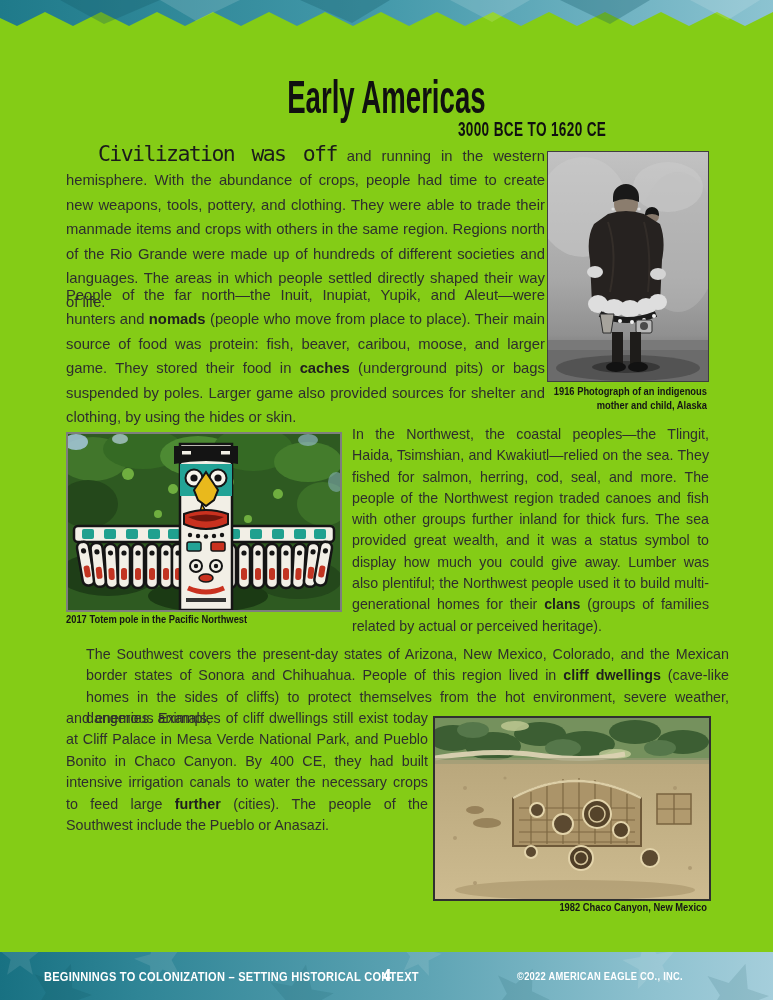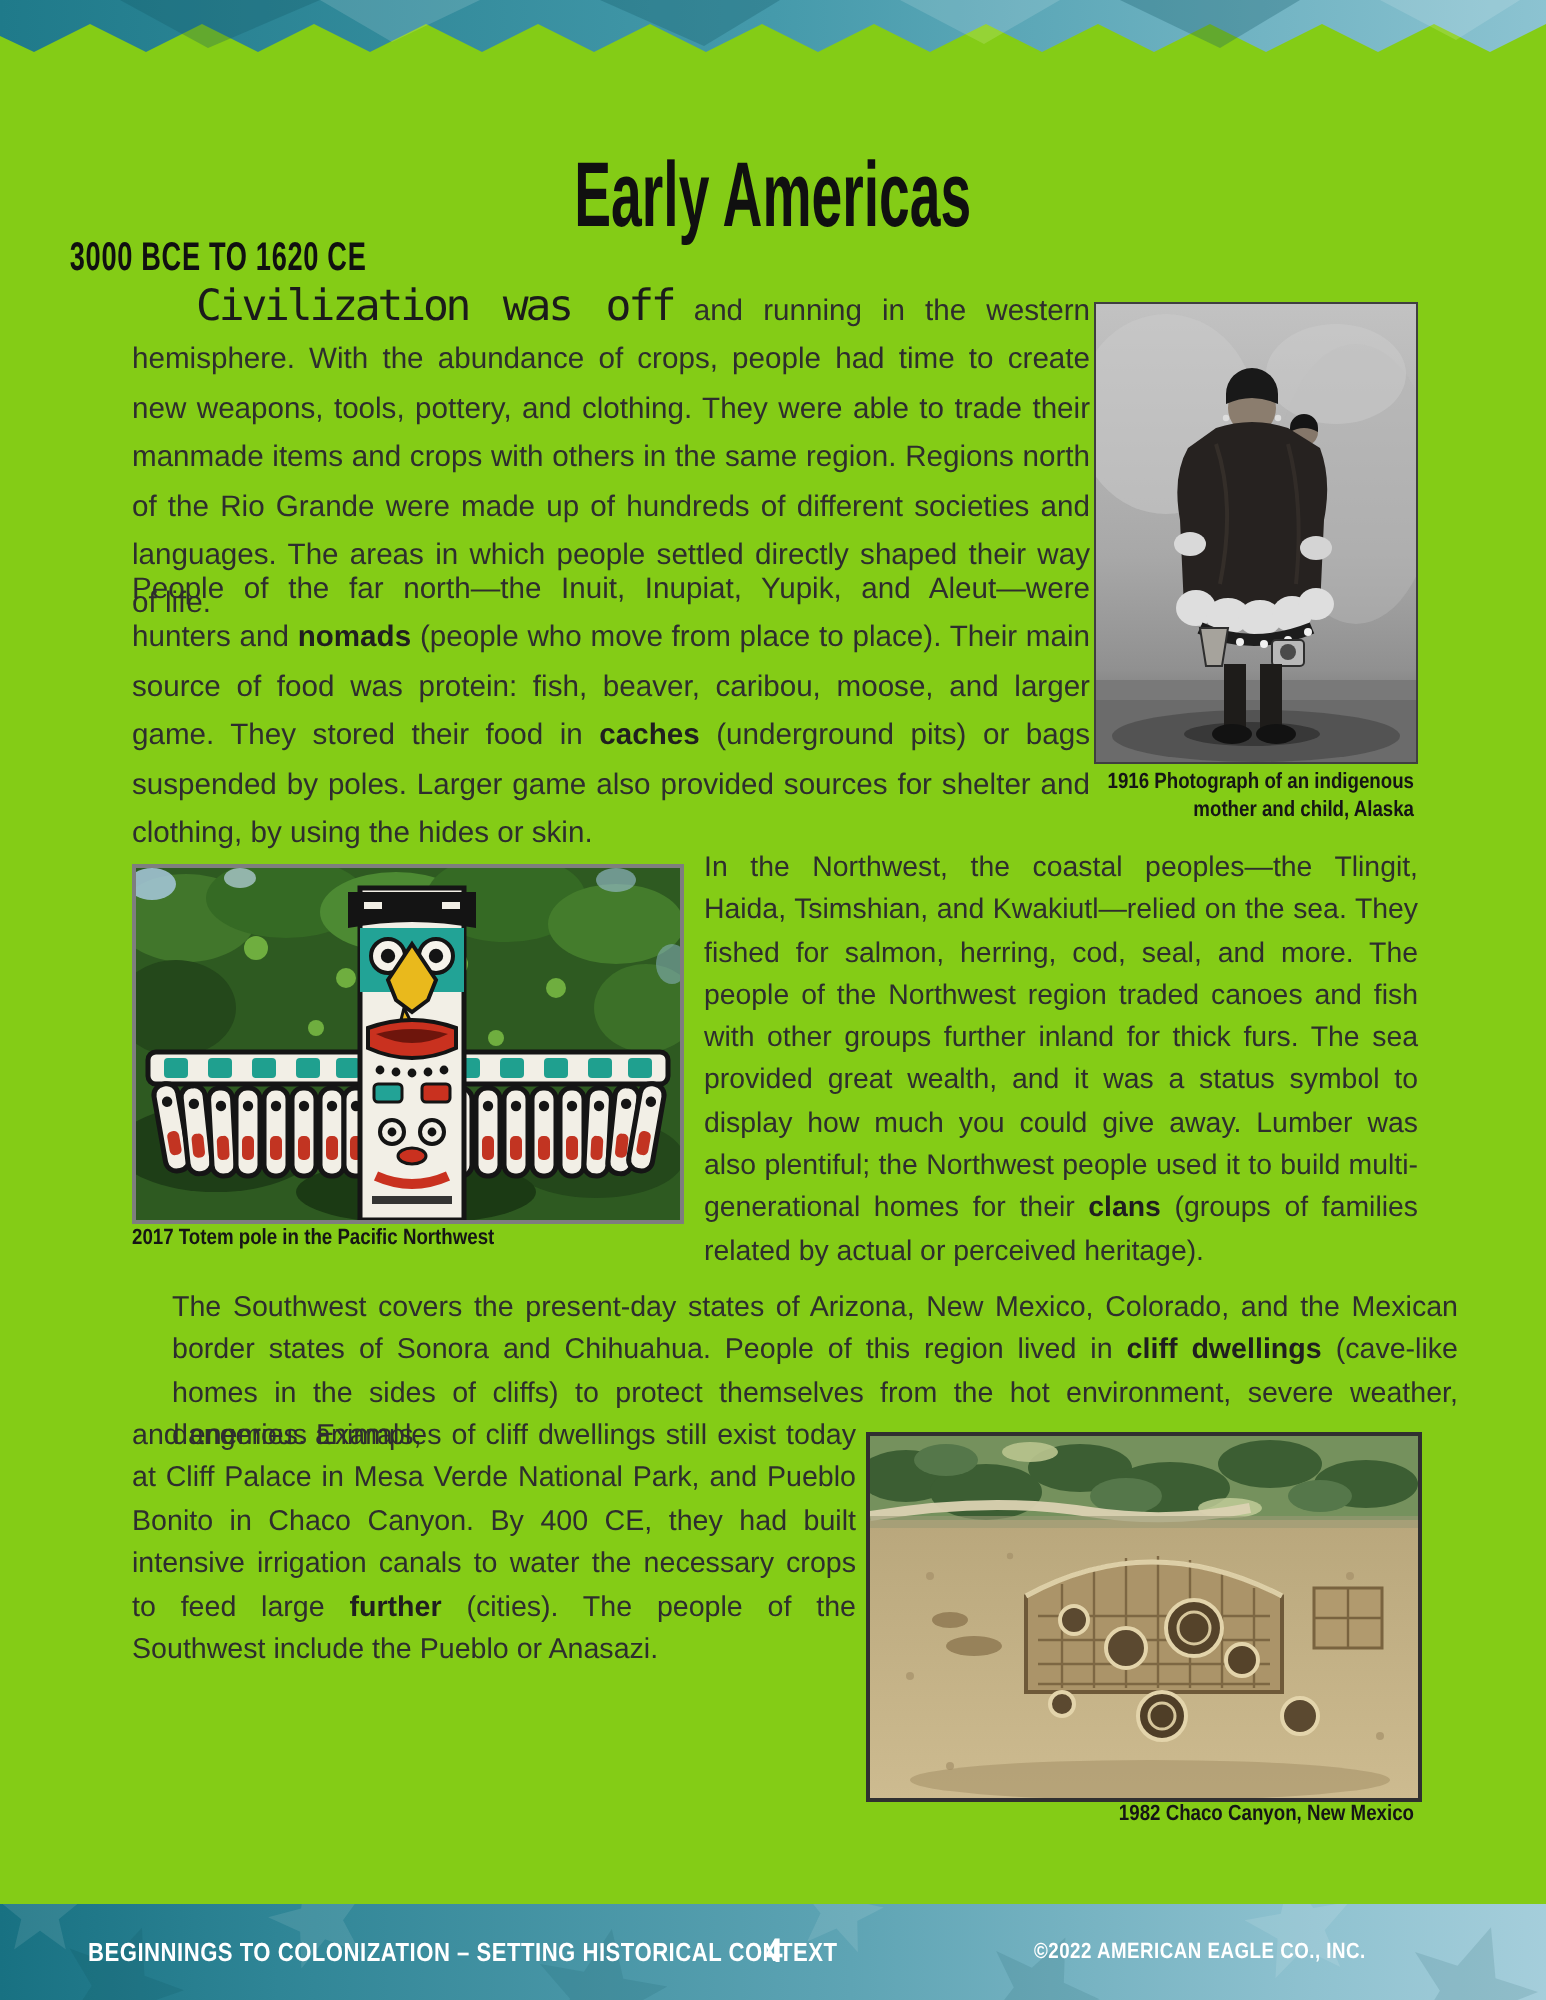--- a/index.html
+++ b/index.html
@@ -7,21 +7,21 @@
         font-family:"Liberation Sans",sans-serif;color:#2e2e2e;overflow:hidden;}
   svg{display:block;}
 
   
   .topband{position:absolute;top:0;left:0;width:773px;height:26px;}
 
   
   .title{position:absolute;top:74px;left:0;width:773px;text-align:center;line-height:1;
          font-size:46px;font-weight:700;color:#101010;white-space:nowrap;}
   .title>span{display:inline-block;transform:scaleX(.60);}
-  .subtitle{position:absolute;top:119px;left:0;width:641px;text-align:left;line-height:1;
+  .subtitle{position:absolute;top:119px;left:0;width:641px;text-align:right;line-height:1;
             font-size:20px;font-weight:700;color:#101010;white-space:nowrap;}
   .subtitle>span{display:inline-block;transform:scaleX(.68);letter-spacing:.5px;}
 
   
   .para{position:absolute;text-align:justify;color:#2e2e2e;}
   .para b{font-weight:700;color:#1f1f1f;}
   .p1{left:66px;top:142px;width:479px;font-size:14.8px;line-height:24.4px;}
   .lead{font-family:"DejaVu Sans Mono",monospace;font-size:21.5px;letter-spacing:-1.6px;
         color:#1b1b1b;margin-left:32px;}
   .p2{left:66px;top:283px;width:479px;font-size:14.8px;line-height:24.4px;}

